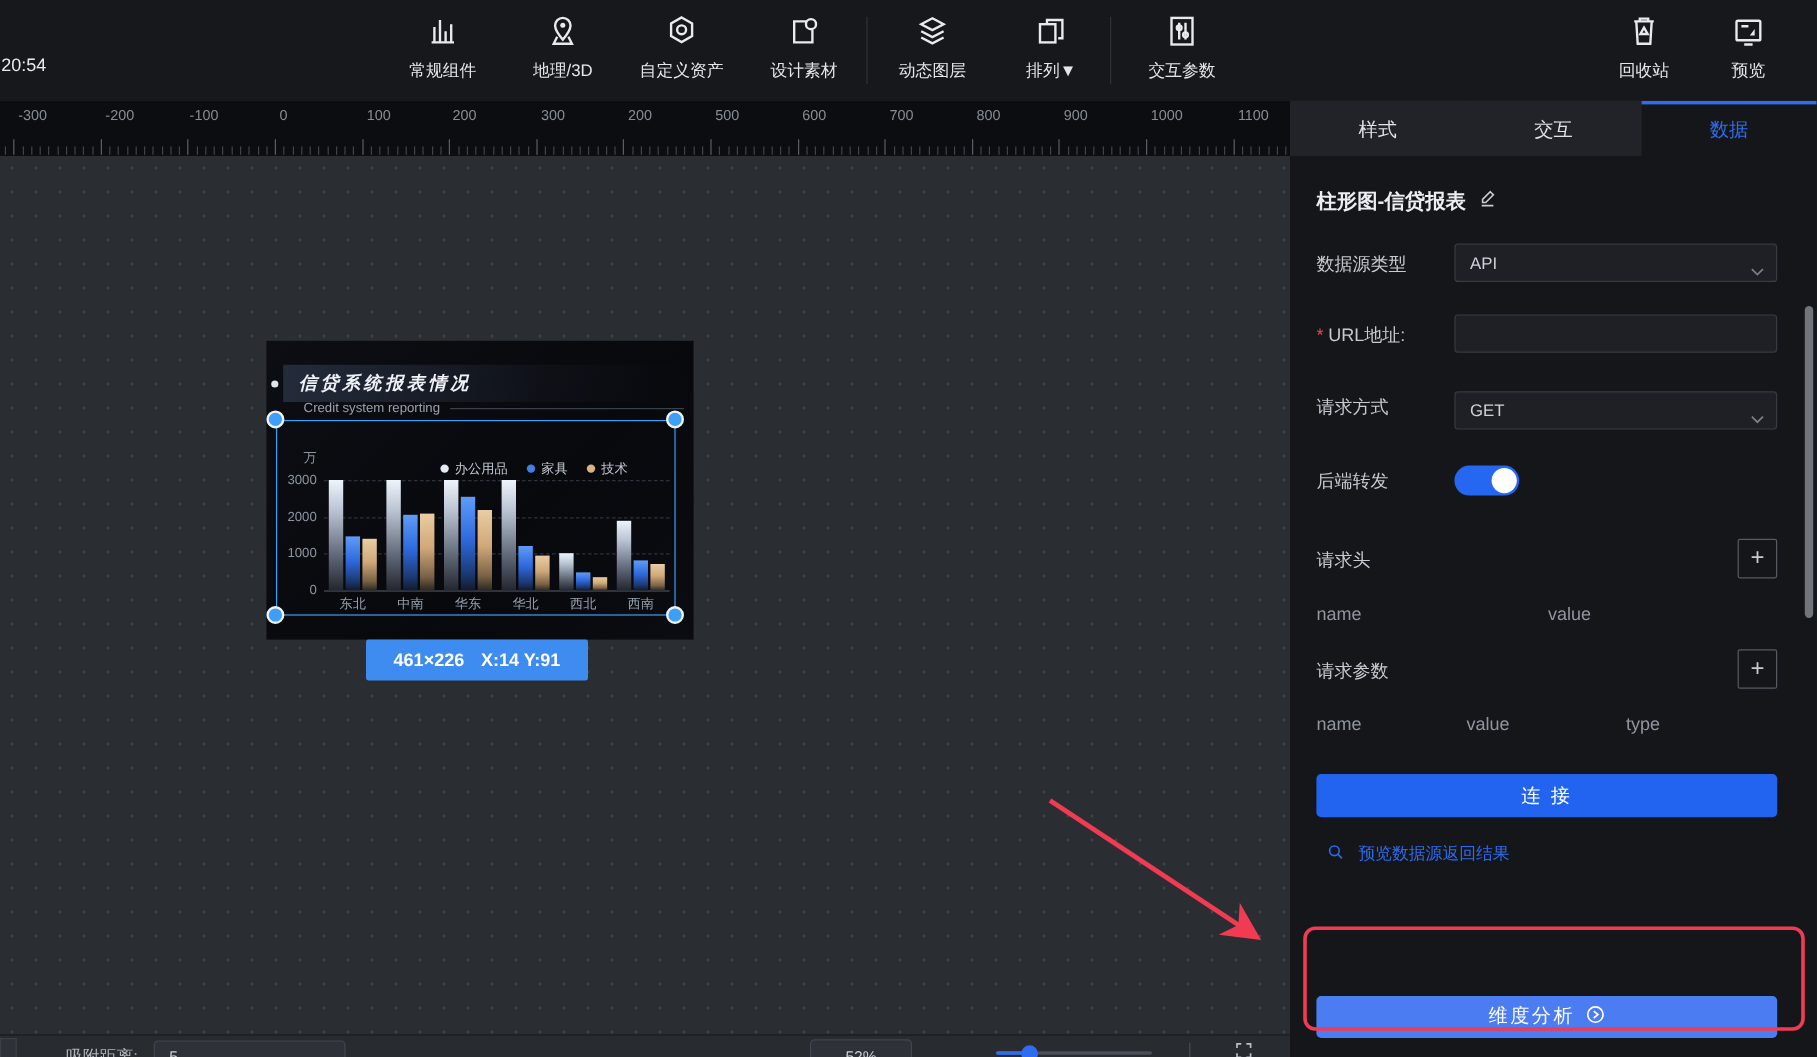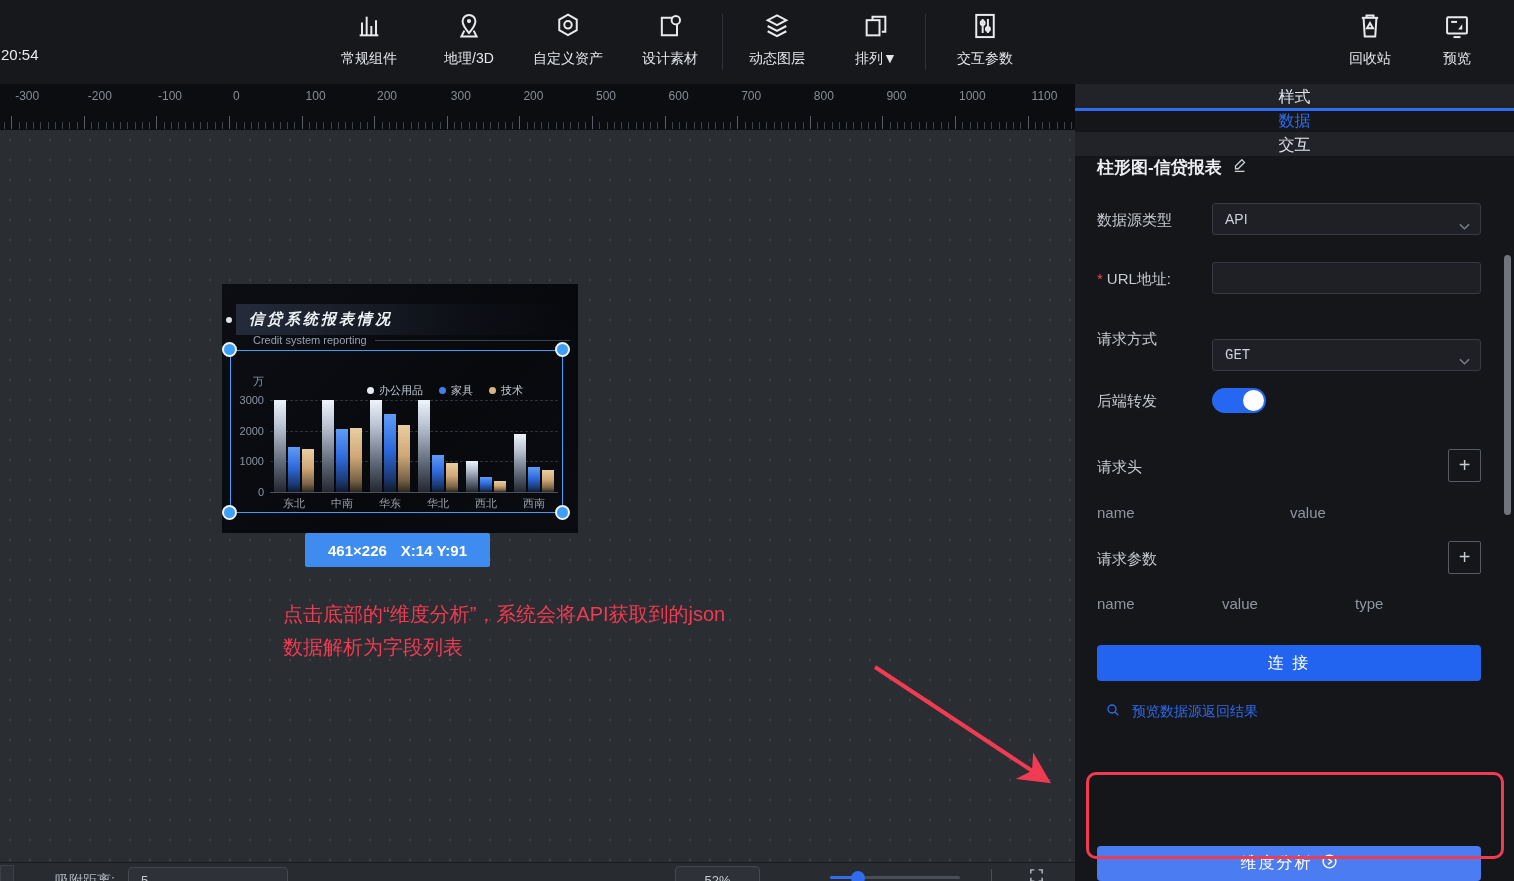--- a/index.html
+++ b/index.html
@@ -16,21 +16,21 @@
   .tool .tlabel{display:block;font-size:14px;margin-top:4px;white-space:nowrap;}
   .tsep{position:absolute;top:14px;width:1px;height:56px;background:#2f3239;}
 
   
   .ruler{position:absolute;left:0;top:84px;width:1075px;height:46px;background:#0c0d10;z-index:20;}
   .rlabel{position:absolute;top:5px;font-size:12px;color:#878d96;}
   .rtick{position:absolute;bottom:1px;width:1px;background:#3f434a;}
   .rtick.major{background:#5a5f67;}
 
   
-  .tabstrip{position:absolute;left:1075px;top:84px;width:439px;height:46px;display:flex;z-index:20;flex-direction:column;}
+  .tabstrip{position:absolute;left:1075px;top:84px;width:439px;height:46px;display:flex;z-index:20;}
   .tab{flex:1;display:flex;align-items:center;justify-content:center;font-size:16px;
        color:#dfe2e7;background:#212329;border-top:3px solid transparent;cursor:pointer;}
   .tab.active{background:#151619;color:#2f6cf0;border-top-color:#2f6cf0;}
 
   
   .canvas{position:absolute;left:0;top:130px;width:1075px;height:732px;background:#2a2d32;
           background-image:radial-gradient(#3e4248 1.2px,transparent 1.4px);background-size:20px 20px;overflow:hidden;}
 
   
   .card{position:absolute;left:222px;top:154px;width:356px;height:249px;
@@ -355,22 +355,22 @@
       <div class="rlabel" style="left: 668.6px;">600</div>
       <div class="rlabel" style="left: 741.2px;">700</div>
       <div class="rlabel" style="left: 813.8px;">800</div>
       <div class="rlabel" style="left: 886.4px;">900</div>
       <div class="rlabel" style="left: 959px;">1000</div>
       <div class="rlabel" style="left: 1031.6px;">1100</div>
     </div>
 
   <div class="tabstrip" id="tabstrip">
       <div class="tab">样式</div>
+      <div class="tab">交互</div>
       <div class="tab active">数据</div>
-      <div class="tab">交互</div>
     </div>
 
   <div class="canvas">
 
     <svg class="arrowsvg">
       <defs>
         <marker id="ah" markerWidth="9" markerHeight="8" refX="6.5" refY="4" orient="auto">
           <path d="M0,0 L8,4 L0,8 L2.3,4 Z" fill="#f03b52"></path>
         </marker>
       </defs>
@@ -440,24 +440,20 @@
       <div class="handle" style="left:341px;top:66px;"></div>
       <div class="handle" style="left:8px;top:229px;"></div>
       <div class="handle" style="left:341px;top:229px;"></div>
     </div>
 
     <div class="sizebadge">
       <span>461×226</span>
       <span>X:14 Y:91</span>
     </div>
 
-    <div class="rednote">
-      <div>点击底部的“维度分析”，系统会将API获取到的json</div>
-      <div>数据解析为字段列表</div>
-    </div>
   </div>
 
   <div class="panel">
     <div class="ptitle">
       <span>柱形图-信贷报表</span>
       <span>
         <svg width="18" height="18" viewBox="0 0 24 24" fill="none" stroke="#c6cad1" stroke-width="1.8">
           <path d="M14.5 5l3.5 3.5L9.5 17H6v-3.5z"></path>
             <line x1="5" y1="20.5" x2="18" y2="20.5"></line>
         </svg>
@@ -471,21 +467,21 @@
         <svg width="13" height="13" viewBox="0 0 14 14" fill="none" stroke="#7a7f88" stroke-width="1.6">
             <polyline points="2,4.5 7,9.5 12,4.5"></polyline>
           </svg>
       </span>
     </div>
 
     <div class="plabel" style="left:22px;top:140px;text-align:center;"><span class="req">*</span><span>URL地址:</span></div>
     <input class="inp" style="top: 132px;" value="">
 
     <div class="plabel" style="left:22px;top:200px;">请求方式</div>
-    <div class="sel" style="top:209px;font-family:Liberation Mono, monospace;">
+    <div class="sel" style="top:196px;">
       <span>GET</span>
       <span class="chev">
         <svg width="13" height="13" viewBox="0 0 14 14" fill="none" stroke="#7a7f88" stroke-width="1.6">
             <polyline points="2,4.5 7,9.5 12,4.5"></polyline>
           </svg>
       </span>
     </div>
 
     <div class="plabel" style="left:22px;top:262px;">后端转发</div>
     <div class="toggle" style="top:258px;">
@@ -515,21 +511,21 @@
       <span>
         <svg width="16" height="16" viewBox="0 0 24 24" fill="none" stroke="#2e6af0" stroke-width="2">
           <circle cx="10.5" cy="10.5" r="6"></circle>
             <line x1="15" y1="15" x2="20" y2="20"></line>
         </svg>
       </span>
       <span>预览数据源返回结果</span>
     </div>
 
     <div class="redbox"></div>
-    <div class="bigbtn dim" style="top:716px;justify-content:center;">
+    <div class="bigbtn dim" style="top:700px;justify-content:center;">
       <span>维度分析</span>
       <span>
         <svg width="17" height="17" viewBox="0 0 24 24" fill="none" stroke="#fff" stroke-width="2">
           <circle cx="12" cy="12" r="9"></circle>
             <polyline points="10,8 15,12 10,16"></polyline>
         </svg>
       </span>
     </div>
 
     <div class="pscroll"></div>

